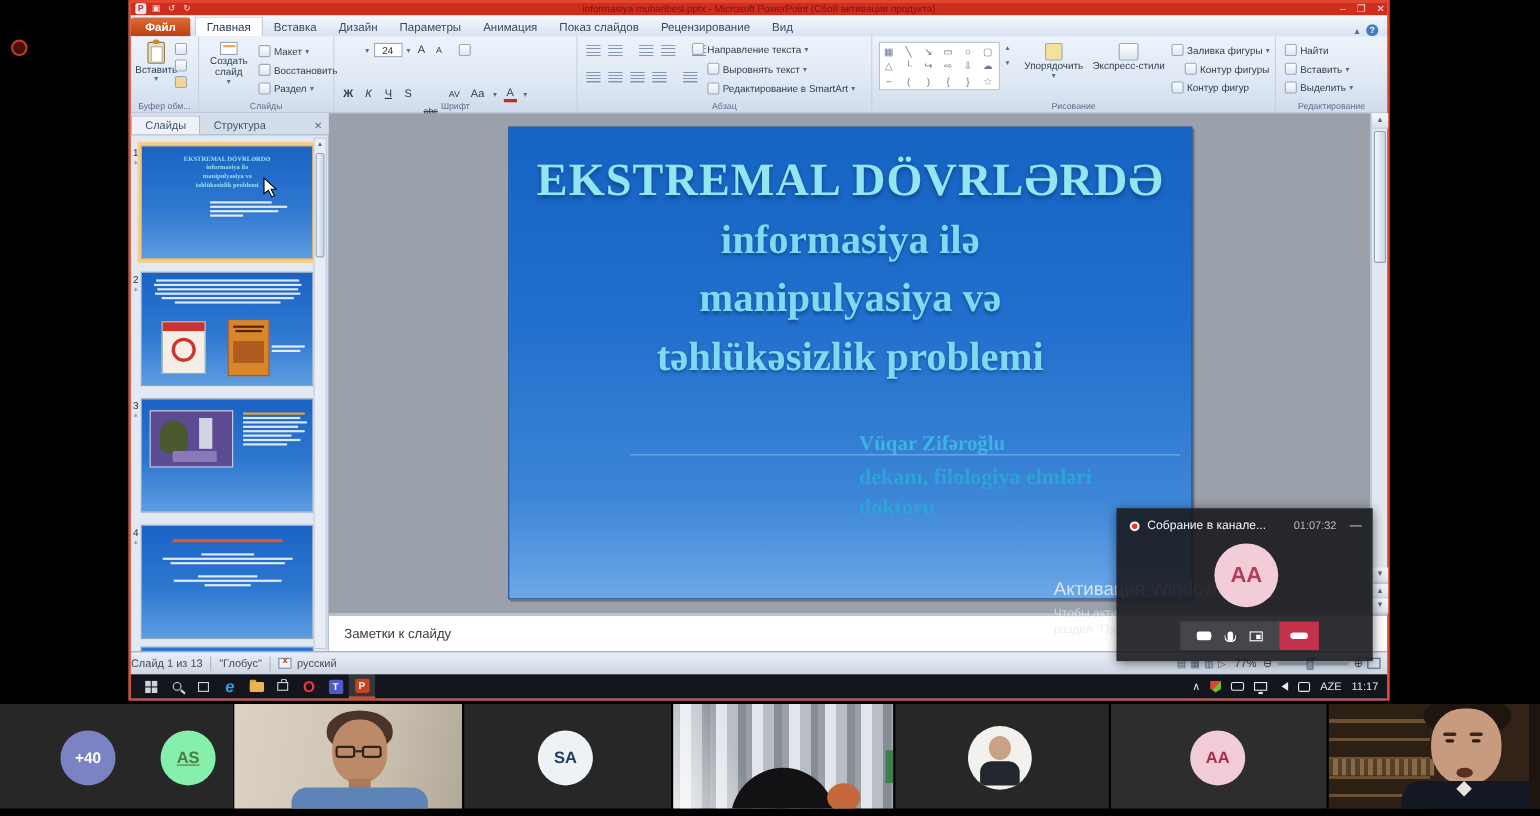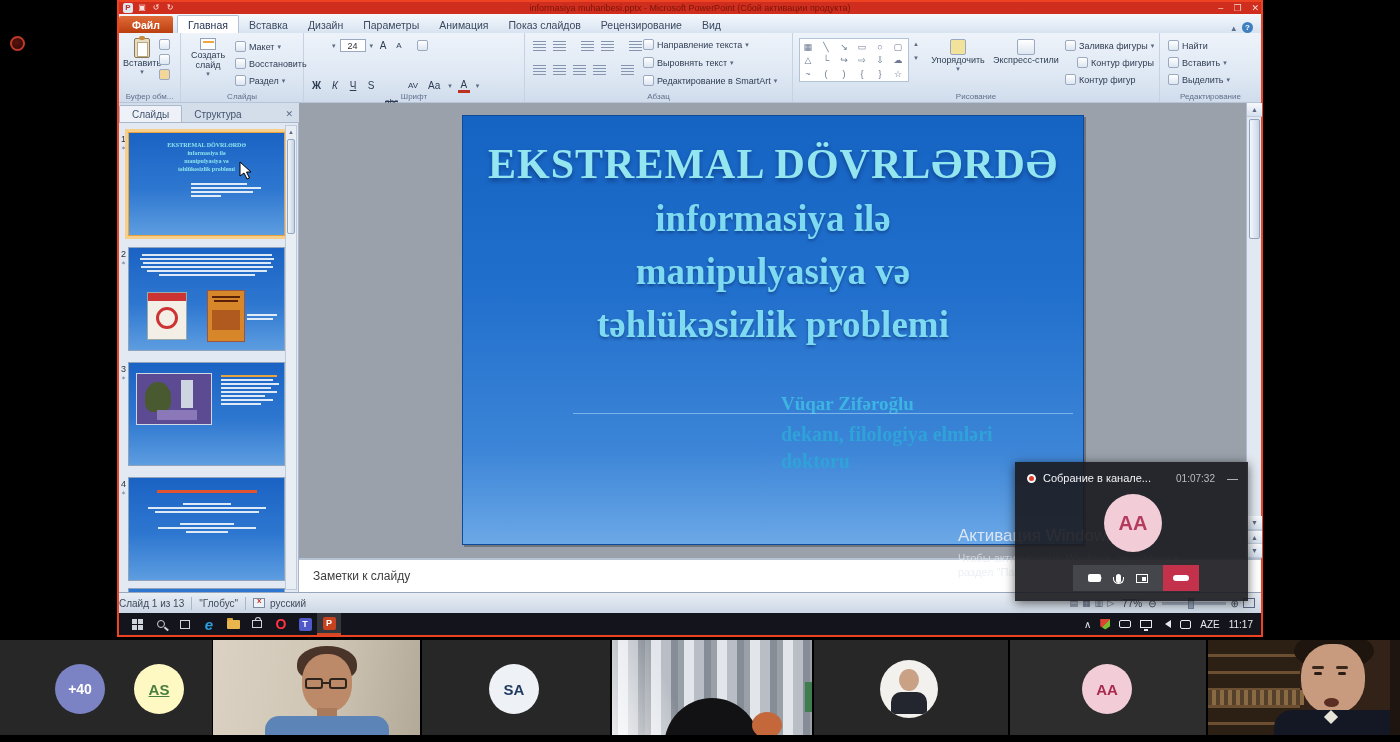--- a/index.html
+++ b/index.html
@@ -311,21 +311,21 @@
         <span class="lines-ic"></span>
         <span class="lines-ic" style="margin-left:8px;"></span>
       </div>
       <div class="a" style="left:8px;top:32px;display:flex;gap:7px;">
         <span class="lines-ic"></span>
         <span class="lines-ic"></span>
         <span class="lines-ic"></span>
         <span class="lines-ic"></span>
         <span class="lines-ic" style="margin-left:8px;"></span>
       </div>
-      <div class="a mini gray" style="left:118px;top:6px;">
+      <div class="a mini gray" style="left:104px;top:6px;">
         <span class="icsq"></span>
         <span>Направление текста</span>
           <span class="dd">▾</span>
       </div>
       <div class="a mini gray" style="left:118px;top:24px;">
         <span class="icsq"></span>
         <span>Выровнять текст</span>
           <span class="dd">▾</span>
       </div>
       <div class="a mini gray" style="left:118px;top:42px;">
@@ -622,21 +622,21 @@
 
 <div class="a" id="strip">
   <div class="seg" style="left:0;width:212px;"></div>
   <div class="seg" style="left:422px;width:188px;"></div>
   <div class="seg" style="left:814px;width:194px;"></div>
   <div class="seg" style="left:1010px;width:196px;background:#2d2d2d;"></div>
 
   <div class="circ" style="left:55px;background:#7b83c4;color:#fff;font-size:14px;">
     <span>+40</span>
   </div>
-  <div class="circ" style="left:134px;background:#fef9c3;color:#4a7d42;text-decoration:underline;">
+  <div class="circ" style="left:146px;background:#86efac;color:#4a7d42;text-decoration:underline;">
     <span>AS</span>
   </div>
   <div class="circ" style="left:489px;background:#eef2f6;color:#1f3a5f;">
     <span>SA</span>
   </div>
   <div class="circ" style="left:880px;width:58px;height:58px;top:23px;background:#f2f1ee;overflow:hidden;">
     <span style="position:absolute;left:19px;top:9px;width:20px;height:22px;background:#c9a184;border-radius:50%;"></span>
     <span style="position:absolute;left:11px;top:32px;width:36px;height:22px;background:#23262e;border-radius:10px 10px 0 0;"></span>
   </div>
   <div class="circ" style="left:1082px;background:#f2cdd8;color:#a82a4e;">

